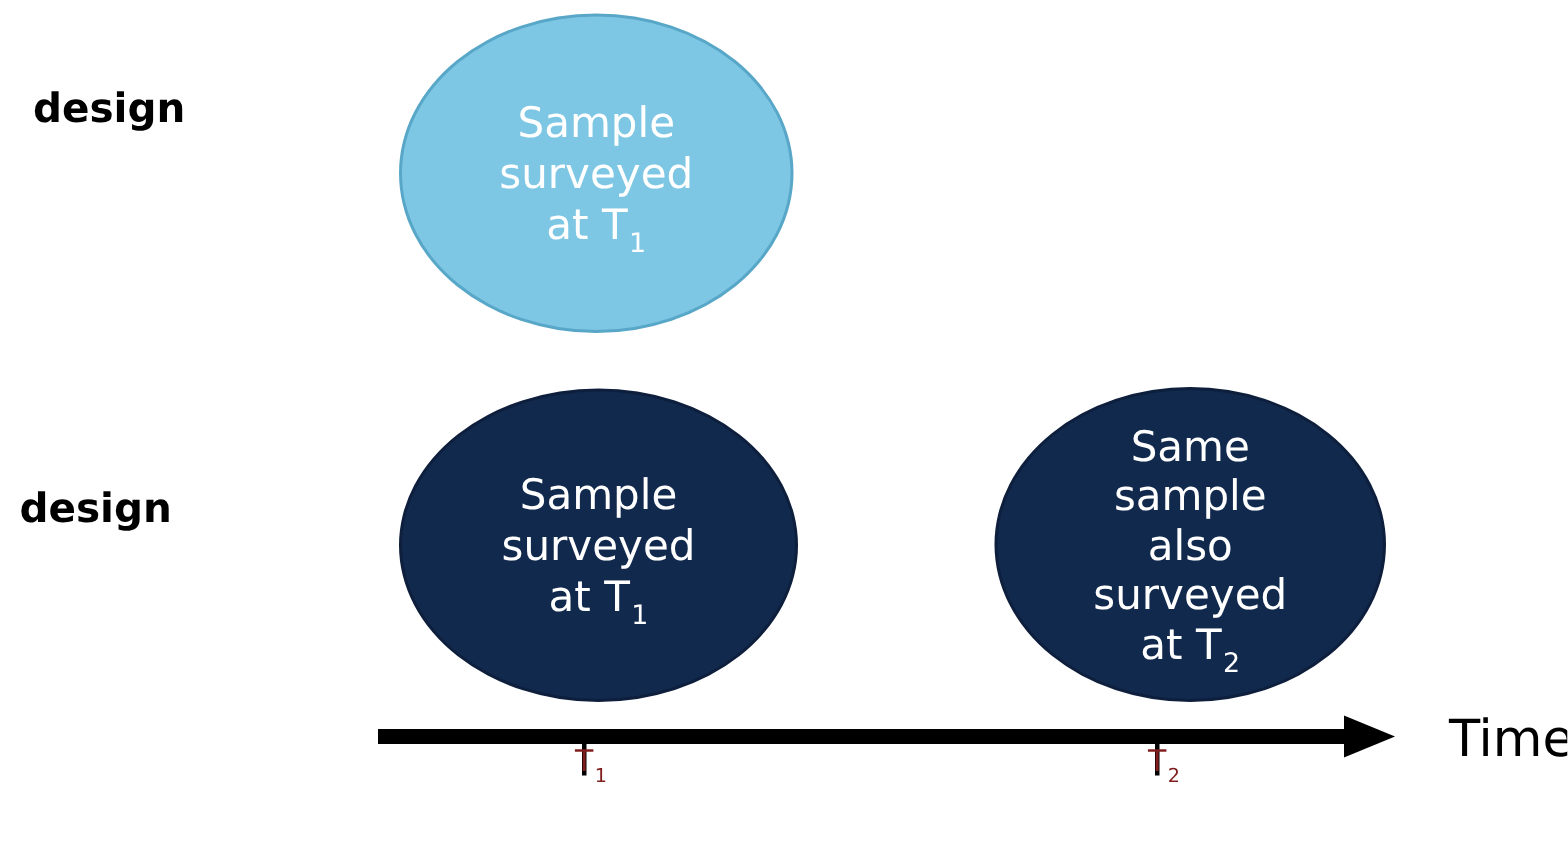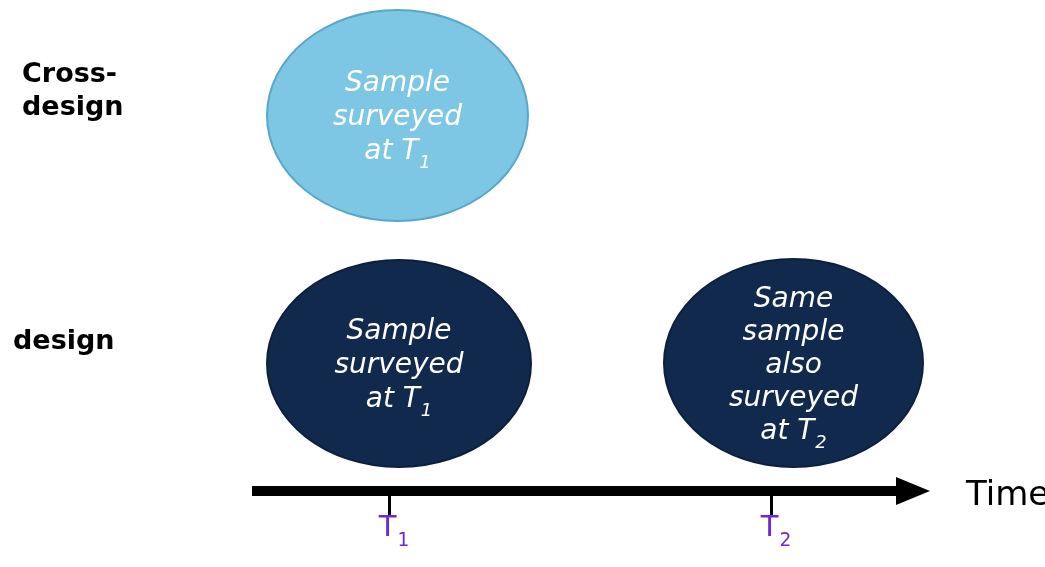--- a/index.html
+++ b/index.html
@@ -34,21 +34,20 @@
     border-radius: 50%;
     box-sizing: border-box;
     display: flex;
     flex-direction: column;
     align-items: center;
     justify-content: center;
     text-align: center;
     color: #ffffff;
     font-size: 28px;
     line-height: 34px;
-    font-style: italic;
   }
   .ellipse.light {
     background: #7EC7E4;
     border: 2px solid #58A7C8;
   }
   .ellipse.dark {
     background: #12294E;
     border: 2px solid #0D1F3C;
   }
   #ellipse-cross { left: 266px; top: 9px;   width: 263px; height: 213px; }
@@ -87,24 +86,24 @@
     top: 495px;
     width: 3px;
     height: 22px;
     background: #000000;
   }
   #tick-t1 { left: 388px; }
   #tick-t2 { left: 770px; }
 
   .tick-label {
     position: absolute;
-    top: 511px;
+    top: 496px;
     transform: translateX(-50%);
-    color: #6d28d9;
-    font-size: 29px;
+    color: #7f1d1d;
+    font-size: 20px;
     line-height: 1.1;
     white-space: nowrap;
   }
   #tick-label-t1 { left: 394px; }
   #tick-label-t2 { left: 776px; }
 
   .axis-label {
     position: absolute;
     left: 966px;
     top: 476px;
@@ -114,21 +113,20 @@
     white-space: nowrap;
     text-align: center;
   }
 </style>
 </head>
 <body>
 
 <div class="canvas">
 
   <div class="row-label" id="label-cross">
-    <div>Cross-</div>
     <div>design</div>
   </div>
 
   <div class="row-label" id="label-long">
     <div>design</div>
   </div>
 
   <div class="ellipse light" id="ellipse-cross">
     <div>Sample</div>
     <div>surveyed</div>

